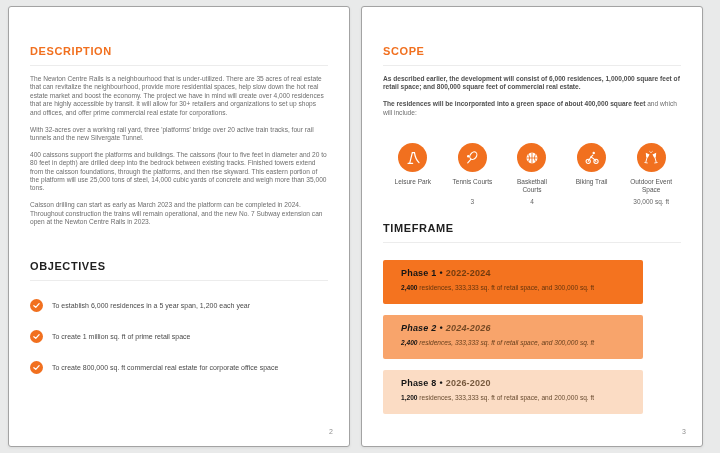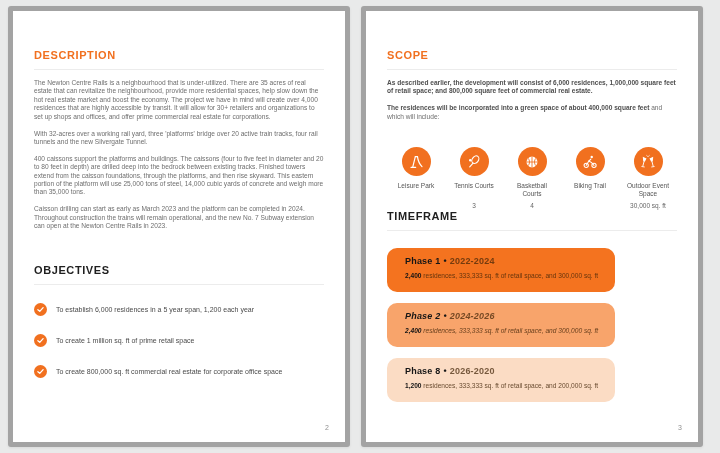--- a/index.html
+++ b/index.html
@@ -7,21 +7,21 @@
     width:720px; height:453px;
     background:#e9eaea;
     font-family:"Liberation Sans","DejaVu Sans",sans-serif;
     position:relative; overflow:hidden;
     -webkit-font-smoothing:antialiased;
   }
   .page {
     position:absolute; top:6px;
     width:342px; height:441px;
     background:#ffffff;
-    border:5px solid #a3a3a3;
+    border:1px solid #a3a3a3;
     border-radius:3px;
     box-shadow:0 1px 3px rgba(0,0,0,0.07);
     box-sizing:border-box;
     padding:38px 21px 0 21px;
   }
   #page-left  { left:8px; }
   #page-right { left:361px; }
 
   h2.sec-h {
     margin:0; font-size:11px; font-weight:bold;
@@ -62,25 +62,25 @@
     display:flex; align-items:center; justify-content:center;
   }
   .circ svg { width:16px; height:16px; display:block; }
   .am-label {
     font-size:6.5px; color:#555; line-height:8px;
     margin:6px auto 0 auto; min-height:16px; max-width:44px;
   }
   .am-value { font-size:6.5px; color:#666; margin-top:4px; min-height:8px; }
 
   
-  .timeframe { margin-top:0; }
+  .timeframe { margin-top:16px; }
   .timeframe .divider { margin-bottom:17px; }
   .phase {
-    width:228px; height:44px; box-sizing:border-box;
-    border-radius:10px; padding:8px 10px 8px 18px;
+    width:260px; height:44px; box-sizing:border-box;
+    border-radius:2px; padding:8px 10px 8px 18px;
     margin-bottom:11px;
   }
   .ph-title { font-size:9px; font-weight:bold; line-height:11px; color:#161616; letter-spacing:0.2px; }
   .ph-sep   { margin:0 3px; }
   .ph-years { color:rgba(66,37,9,0.72); }
   .ph-detail { font-size:6.6px; margin-top:5px; color:rgba(66,37,9,0.8); line-height:8px; }
   .ph-qty { font-weight:bold; color:#141414; }
 
   .pageno {
     position:absolute; right:16px; bottom:11px;

